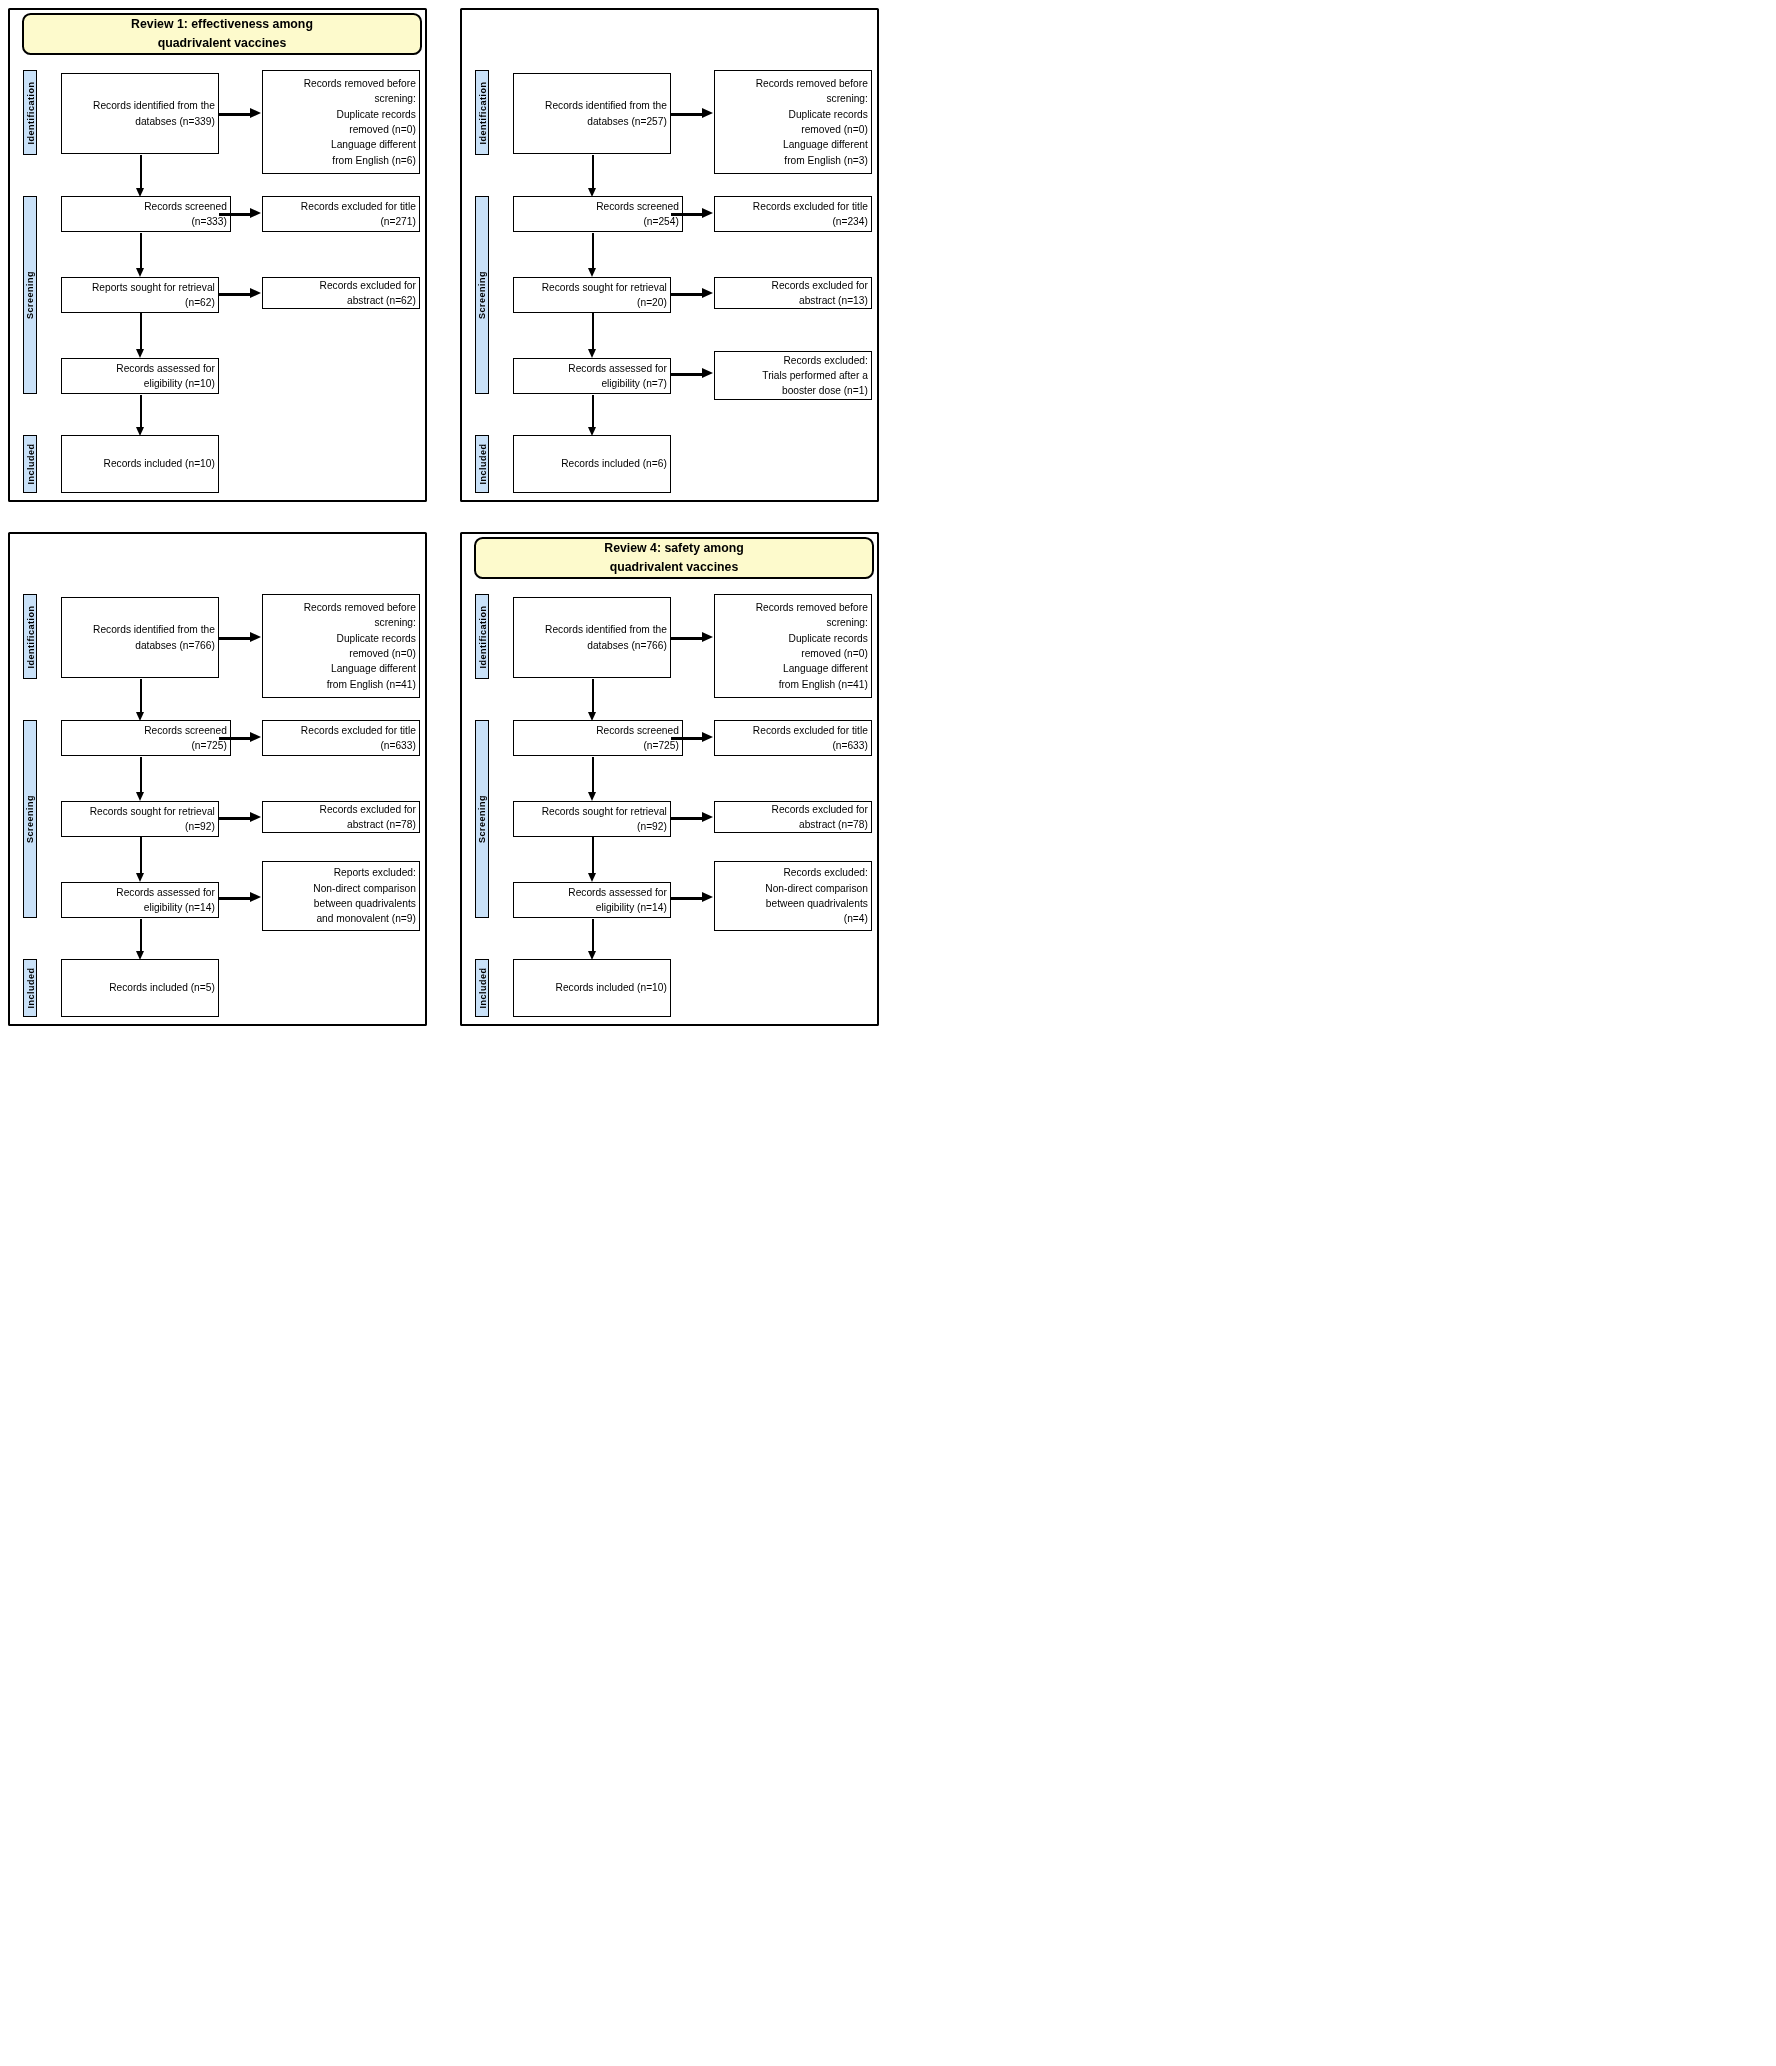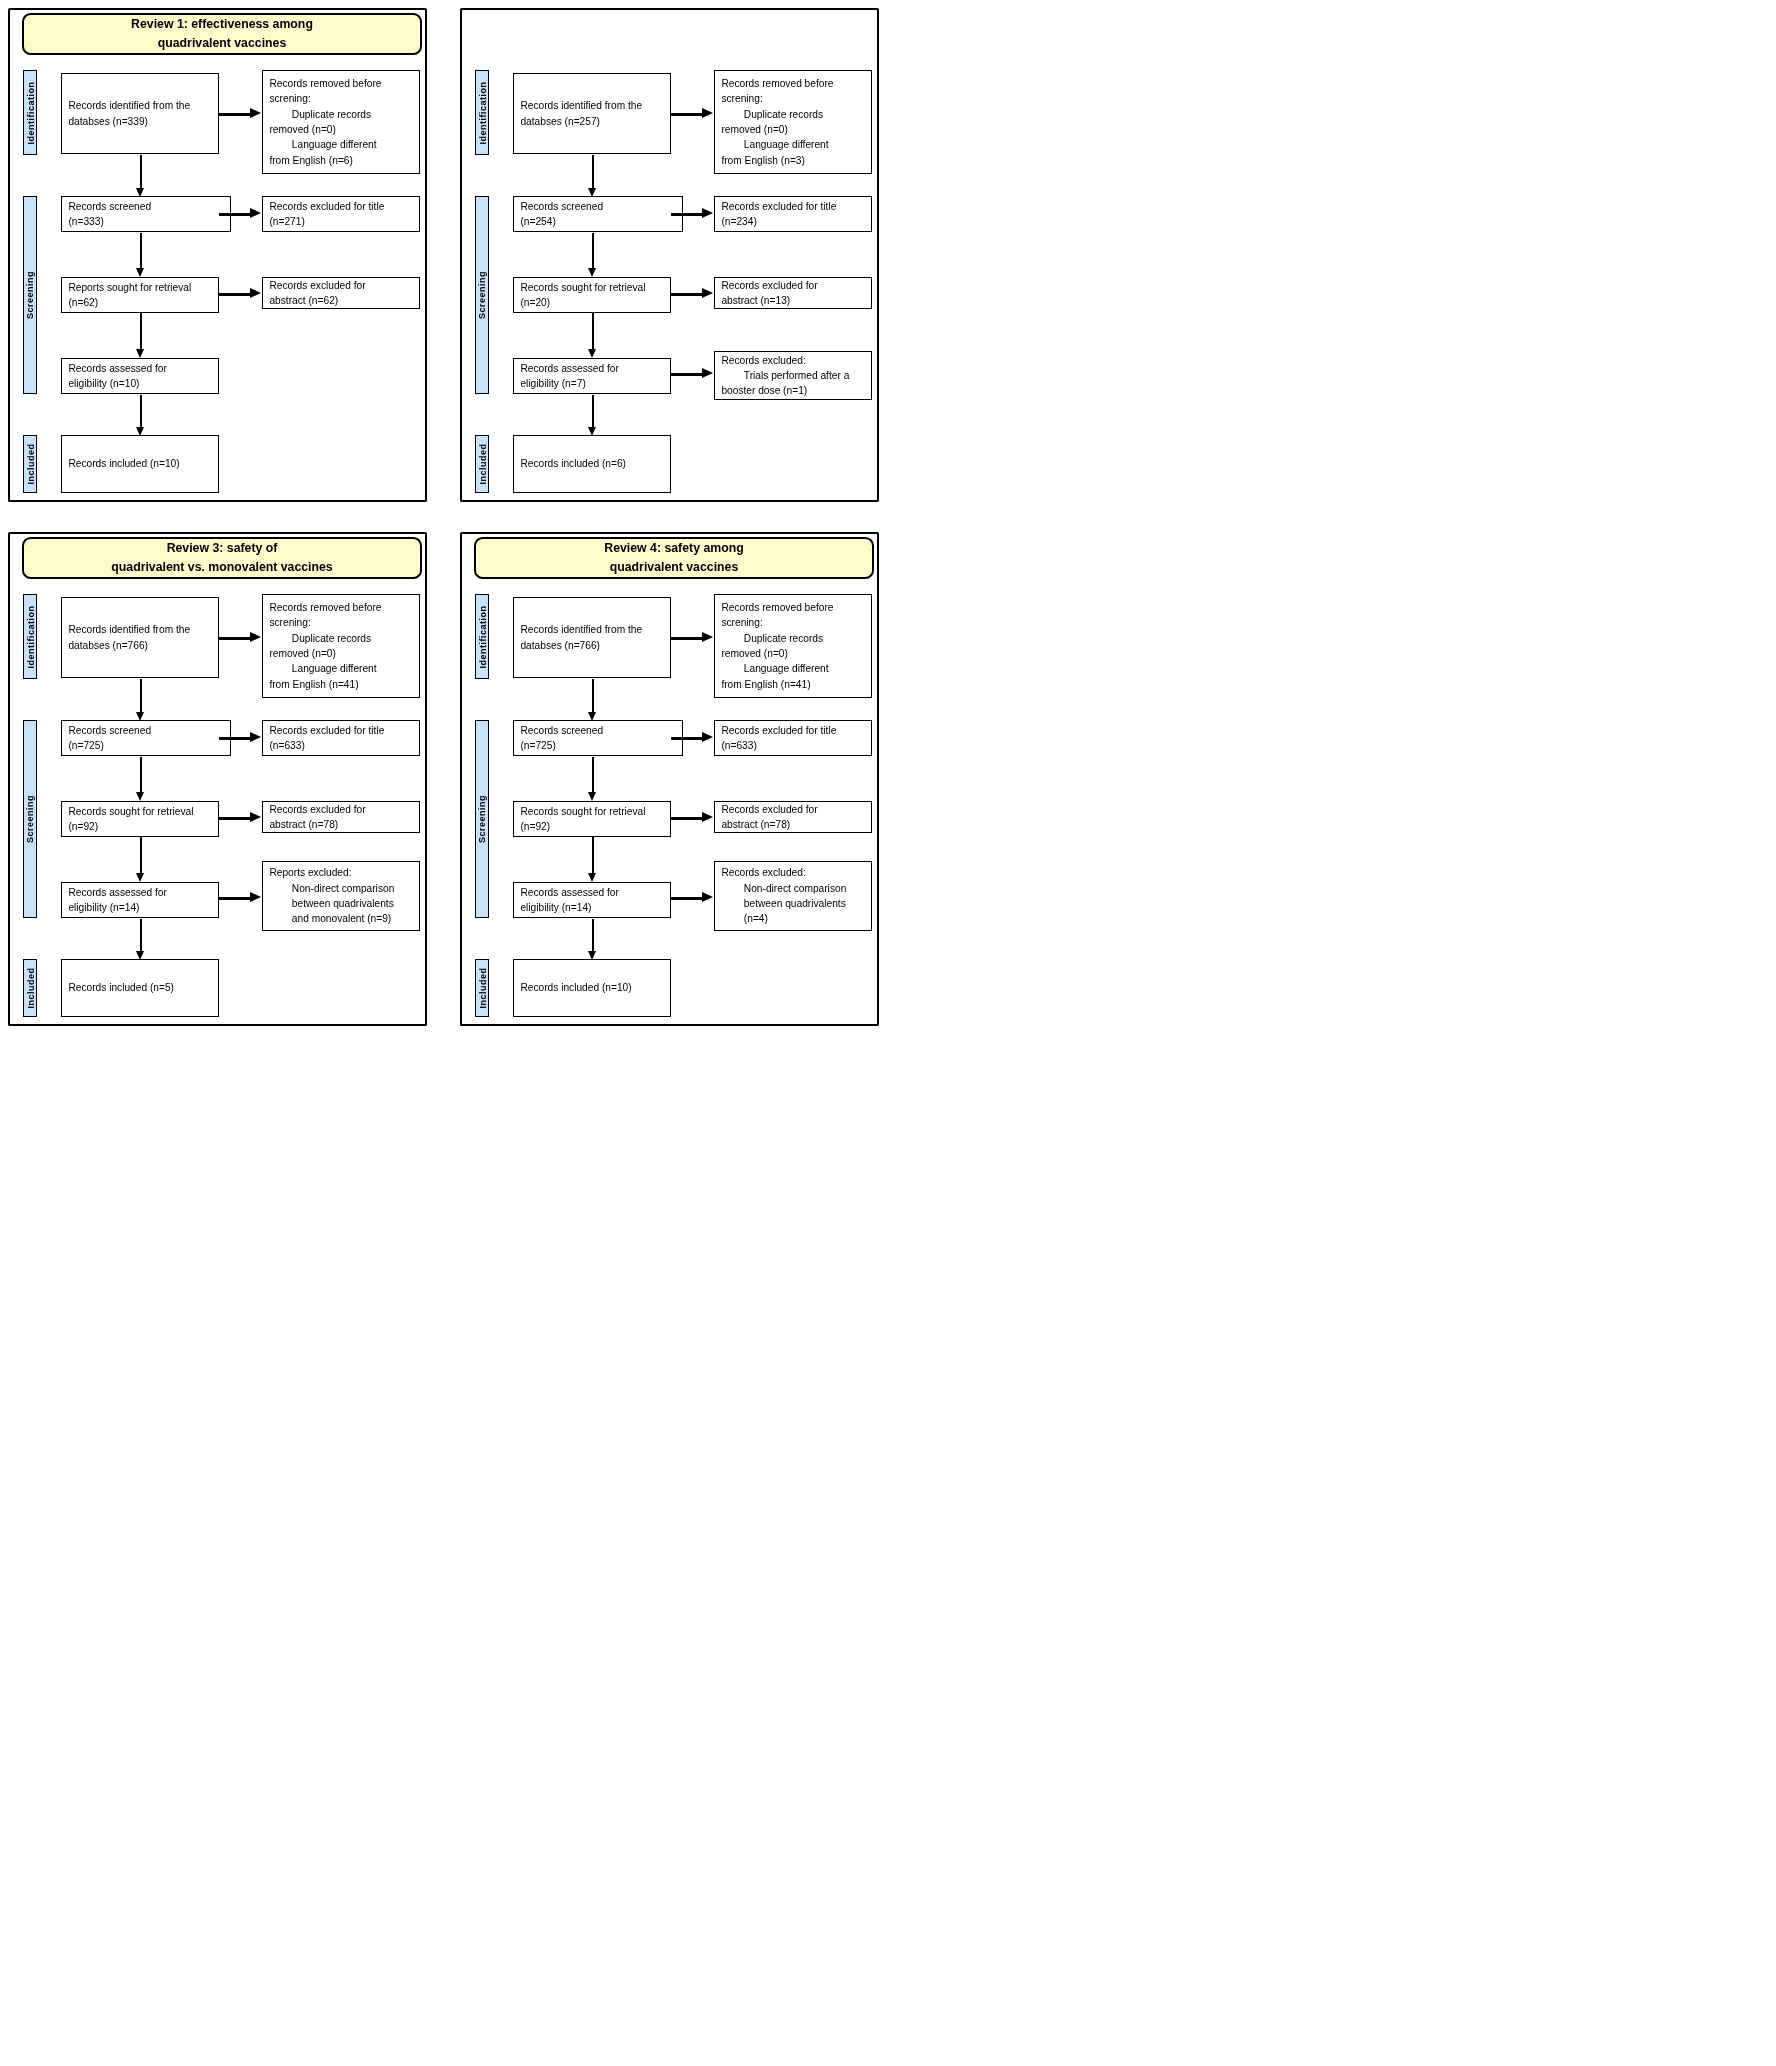--- a/index.html
+++ b/index.html
@@ -23,21 +23,21 @@
            border:1.6px solid #000; box-sizing:border-box;
            display:flex; align-items:center; justify-content:center; overflow:visible; }
   .stage span { transform:rotate(-90deg); white-space:nowrap; font-weight:bold;
                 font-size:9px; letter-spacing:0.5px; }
   .stage-id  { top:60px; height:85px; }
   .stage-scr { top:186px; height:198px; }
   .stage-inc { top:425px; height:58px; }
 
   .box { position:absolute; background:#fff; border:1.6px solid #000; box-sizing:border-box;
          display:flex; flex-direction:column; justify-content:center;
-         padding:2.1px 3.2px 2.1px 6.4px; font-size:10.2px; line-height:1.5; }
+         padding:2.1px 3.2px 2.1px 6.4px; font-size:10.2px; line-height:1.5;text-align:right; }
   .box .line { white-space:nowrap; }
   .ind { text-indent:2.2em; }
 
   .b-identified    { left:51px;  top:63px; width:158px; height:81px; }
   .b-removed       { left:252px; top:60px; width:158px; height:104px; }
   .b-screened      { left:51px;  top:186px; width:170px; height:36px; }
   .b-excl-title    { left:252px; top:186px; width:158px; height:36px; }
   .b-sought        { left:51px;  top:267px; width:158px; height:36px; }
   .b-excl-abs      { left:252px; top:267px; width:158px; height:32px; }
   .b-assessed      { left:51px;  top:348px; width:158px; height:36px; }
@@ -185,24 +185,20 @@
     <div class="ha ha2"></div>
     <div class="ha ha3"></div>
     <div class="ha ha4"></div>
     <div class="va va1"></div>
     <div class="va va2"></div>
     <div class="va va3"></div>
     <div class="va va4"></div>
   </section>
 
   <section class="panel p3">
-    <div class="ptitle">
-        <div class="line">Review 3: safety of</div>
-        <div class="line">quadrivalent vs. monovalent vaccines</div>
-      </div>
 
     <div class="stage stage-id">
       <span>Identification</span>
       </div>
     <div class="stage stage-scr">
       <span>Screening</span>
       </div>
     <div class="stage stage-inc">
       <span>Included</span>
       </div>

